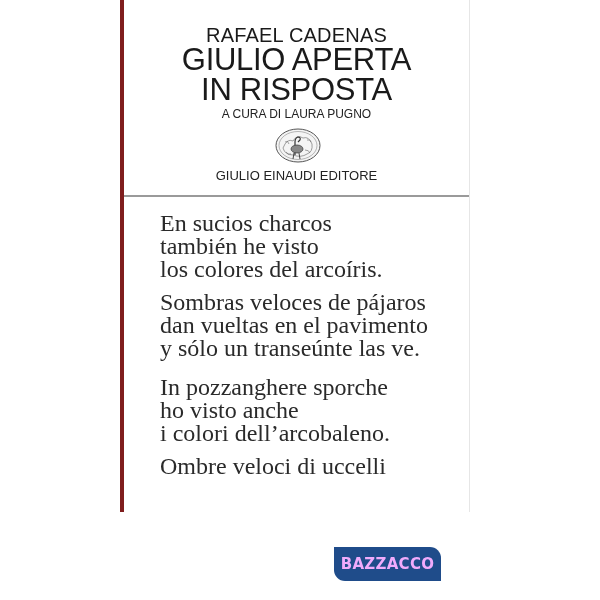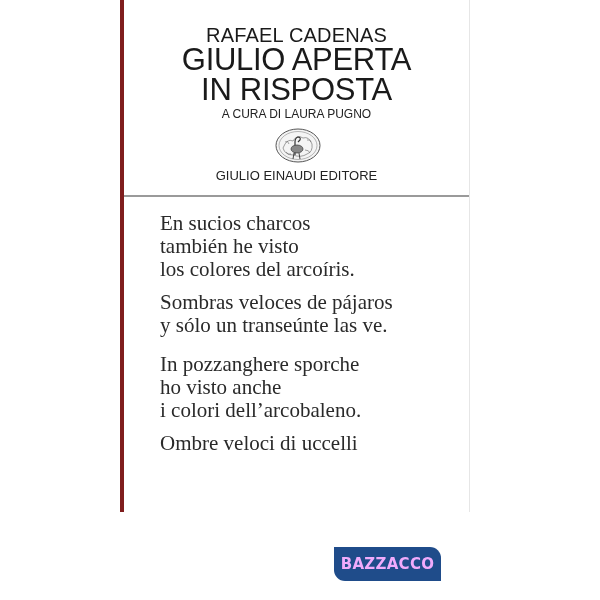--- a/index.html
+++ b/index.html
@@ -85,21 +85,21 @@
       top: 195px;
       width: 100%;
       height: 2px;
       background: #9a9a9a;
     }
     .poem {
       position: absolute;
       left: 36px;
       top: 212px;
       font-family: "Liberation Serif", serif;
-      font-size: 21px;
+      font-size: 24px;
       line-height: 23px;
       color: #2a2a2a;
     }
     .stanza {
       margin: 0 0 10px 0;
     }
     .stanza.gap-large {
       margin-bottom: 16px;
     }
     .line {
@@ -152,20 +152,21 @@
     <div class="rule"></div>
 
     <div class="poem">
       <div class="stanza">
         <span class="line">En sucios charcos</span>
         <span class="line">también he visto</span>
         <span class="line">los colores del arcoíris.</span>
       </div>
       <div class="stanza gap-large">
         <span class="line">Sombras veloces de pájaros</span>
+        <span class="line">dan vueltas en el pavimento</span>
         <span class="line">y sólo un transeúnte las ve.</span>
       </div>
       <div class="stanza">
         <span class="line">In pozzanghere sporche</span>
         <span class="line">ho visto anche</span>
         <span class="line">i colori dell’arcobaleno.</span>
       </div>
       <div class="stanza">
         <span class="line">Ombre veloci di uccelli</span>
       </div>

